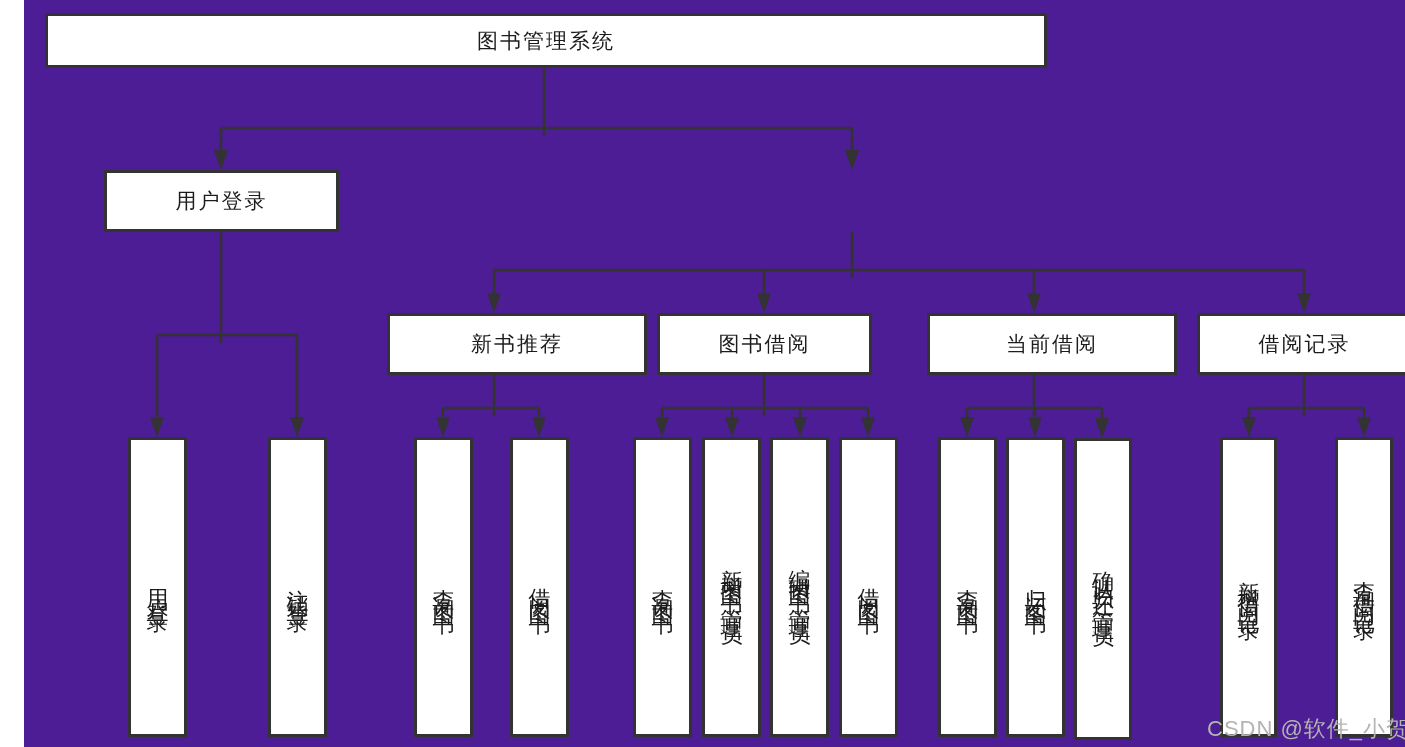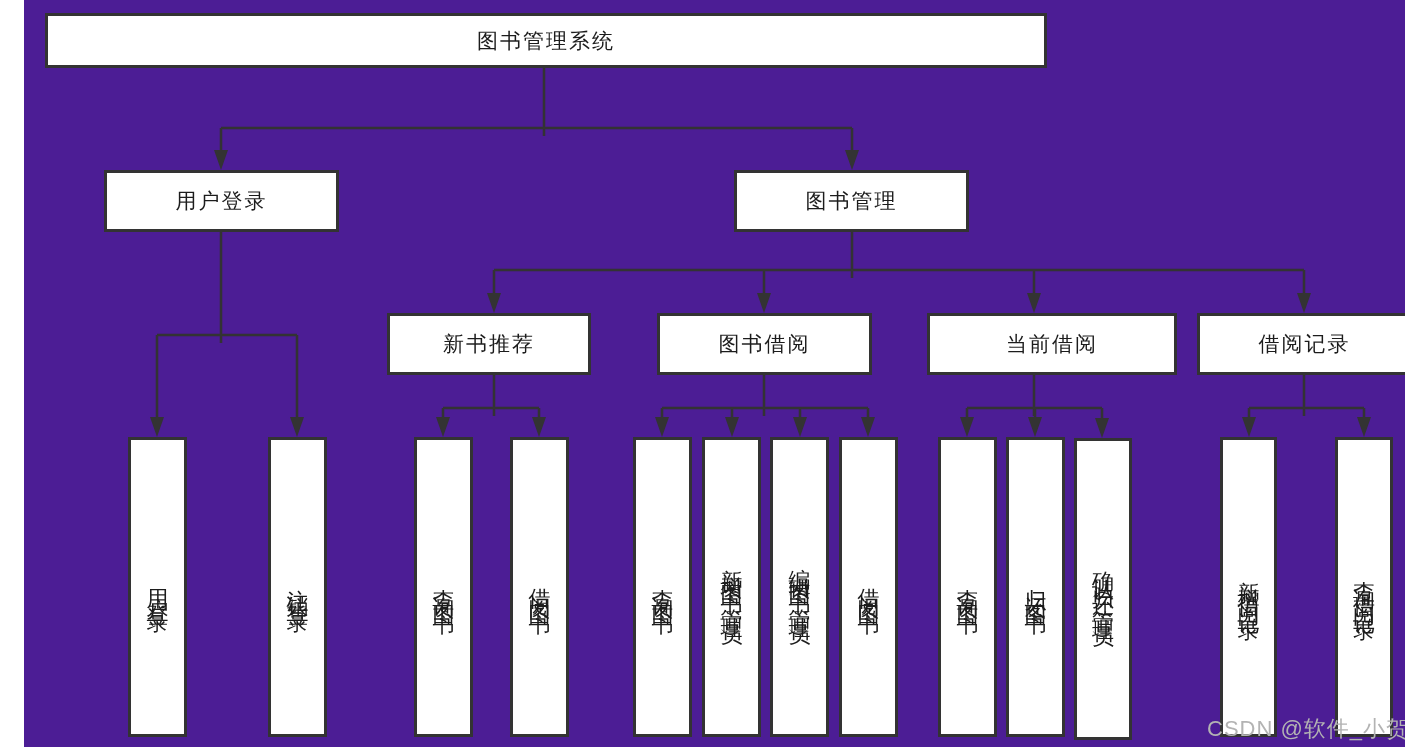--- a/index.html
+++ b/index.html
@@ -77,23 +77,22 @@
       <polygon points="1004,417 1018,417 1011,437"></polygon>
       <polygon points="1071,418 1085,418 1078,438"></polygon>
       <polygon points="1218,417 1232,417 1225,437"></polygon>
       <polygon points="1333,417 1347,417 1340,437"></polygon>
     </g>
   </svg>
 
   <div class="node hnode" style="left:21px;top:13px;width:1002px;height:55px">图书管理系统</div>
 
   <div class="node hnode" style="left:80px;top:170px;width:235px;height:62px">用户登录</div>
-  <div class="node hnode" style="left:710px;top:170px;width:235px;height:62px">图书管理</div>
 
-  <div class="node hnode" style="left:363px;top:313px;width:204px;height:62px">新书推荐</div>
+  <div class="node hnode" style="left:363px;top:313px;width:260px;height:62px">新书推荐</div>
   <div class="node hnode" style="left:633px;top:313px;width:215px;height:62px">图书借阅</div>
   <div class="node hnode" style="left:903px;top:313px;width:250px;height:62px">当前借阅</div>
   <div class="node hnode" style="left:1173px;top:313px;width:215px;height:62px">借阅记录</div>
 
   <div class="node vnode" style="left:104px;top:437px;width:59px;height:300px">用户登录</div>
   <div class="node vnode" style="left:244px;top:437px;width:59px;height:300px">注销登录</div>
 
   <div class="node vnode" style="left:390px;top:437px;width:59px;height:300px">查询图书</div>
   <div class="node vnode" style="left:486px;top:437px;width:59px;height:300px">借阅图书</div>
 

